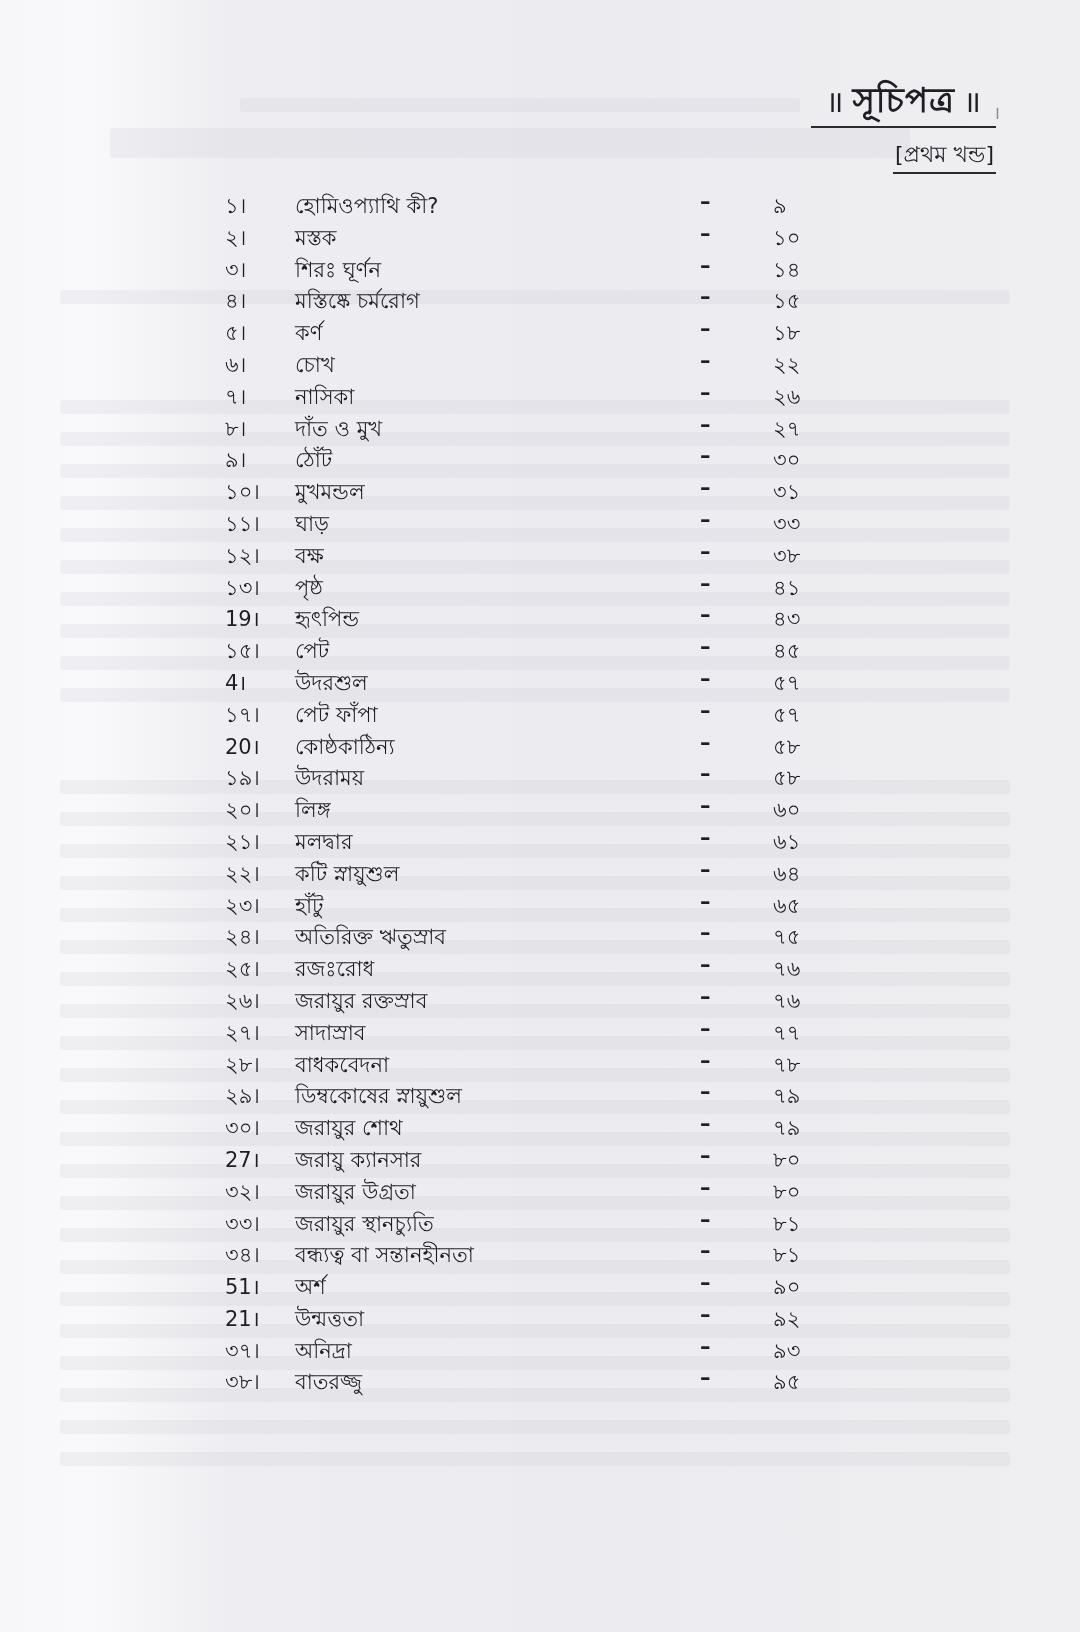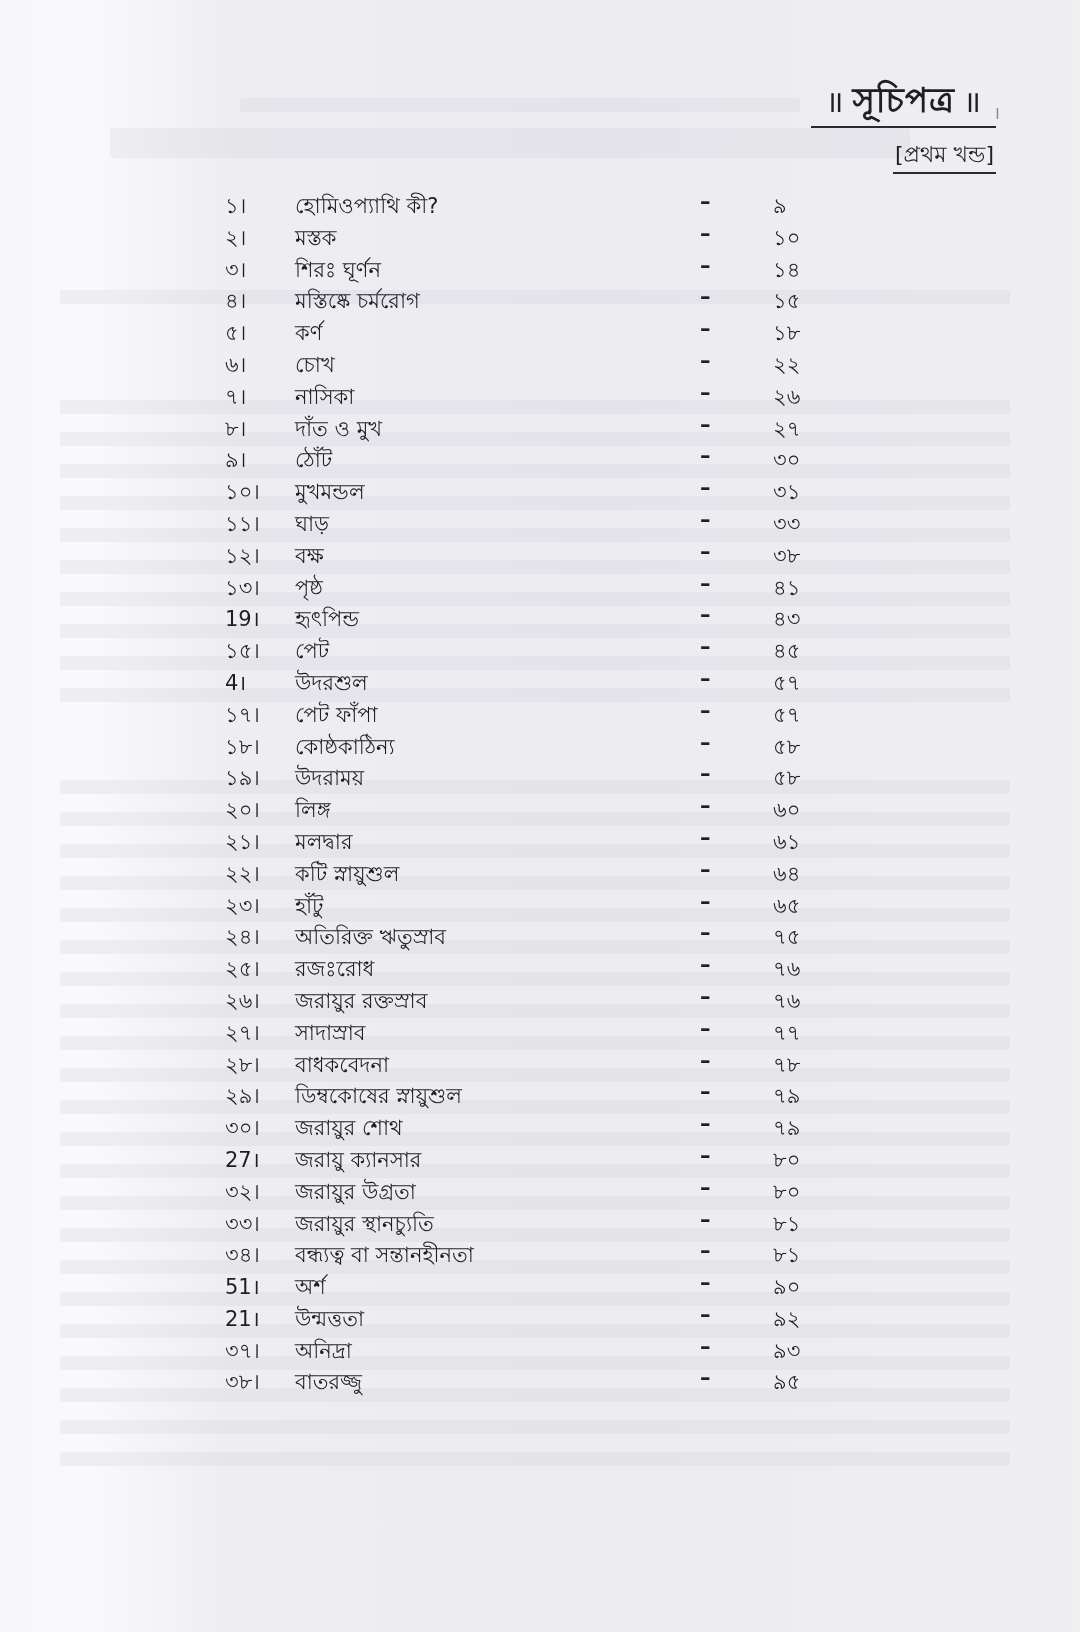--- a/index.html
+++ b/index.html
@@ -255,21 +255,21 @@
         <span class="toc-dash">–</span>
         <span class="toc-page">৫৭</span>
       </div>
       <div class="toc-row">
         <span class="toc-num">১৭।</span>
         <span class="toc-title">পেট ফাঁপা</span>
         <span class="toc-dash">–</span>
         <span class="toc-page">৫৭</span>
       </div>
       <div class="toc-row">
-        <span class="toc-num">১৮।</span>
+        <span class="toc-num">20।</span>
         <span class="toc-title">কোষ্ঠকাঠিন্য</span>
         <span class="toc-dash">–</span>
         <span class="toc-page">৫৮</span>
       </div>
       <div class="toc-row">
         <span class="toc-num">১৯।</span>
         <span class="toc-title">উদরাময়</span>
         <span class="toc-dash">–</span>
         <span class="toc-page">৫৮</span>
       </div>

